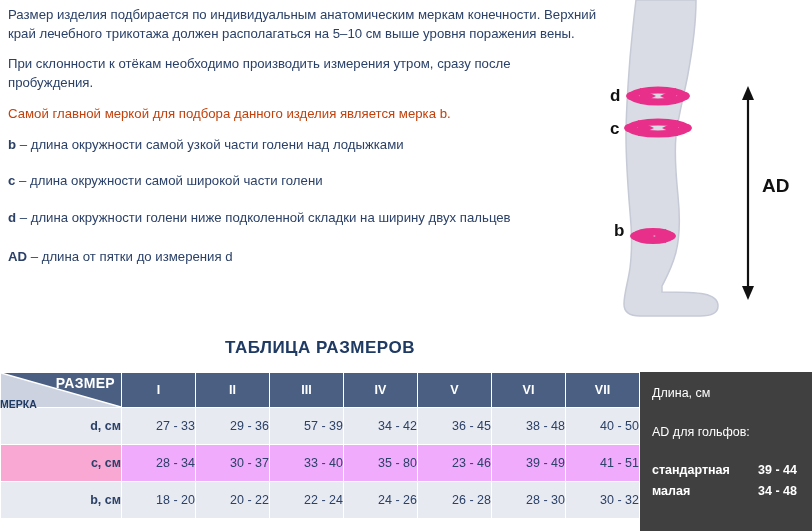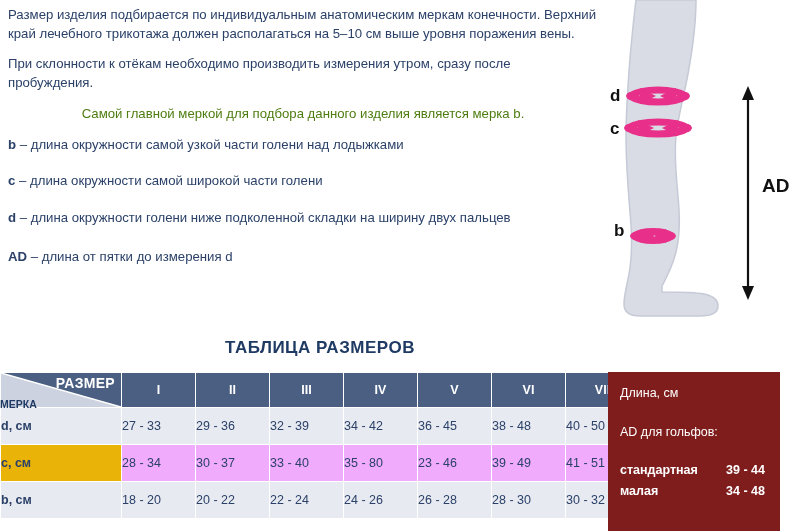--- a/index.html
+++ b/index.html
@@ -22,22 +22,21 @@
     left: 8px; top: 6px;
     width: 590px;
   }
   .para {
     font-size: 13.2px;
     line-height: 1.42;
     color: #2b4168;
     margin: 0 0 12px 0;
   }
   .para.pink {
-    color: #4d7c0f;
-    text-align: center;
+    color: #c2410c;
   }
   .deflist {
     margin: 0;
   }
   .defrow {
     font-size: 13.2px;
     line-height: 1.42;
     color: #2b4168;
     margin: 0 0 18px 0;
   }
@@ -105,40 +104,40 @@
   .corner-razmer {
     position: absolute;
     right: 6px; top: 2px;
     font-size: 14px;
     font-weight: bold;
     letter-spacing: .3px;
     color: #ffffff;
   }
   .size-table tbody td {
     height: 37px;
-    text-align: left;
+    text-align: right;
     vertical-align: middle;
     color: #2b4168;
   }
   .size-table tbody tr.odd td { background: #e8eaf1; }
   .size-table tbody tr.even td { background: #f0abfc; }
   .size-table tbody td.rowhead {
     background: #ccd2e0;
     font-weight: bold;
     width: 120px;
   }
-  .size-table tbody tr.even td.rowhead { background: #eab308; }
+  .size-table tbody tr.even td.rowhead { background: #f9a8d4; }
 
   
   .info-panel {
     position: absolute;
-    left: 608px; top: 372px;
+    left: 640px; top: 372px;
     width: 172px;
     height: 159px;
-    background: #7f1d1d;
+    background: #404040;
     color: #ffffff;
     font-size: 12.5px;
   }
   .info-line {
     position: absolute;
     left: 12px;
     white-space: nowrap;
   }
   .info-dlina  { top: 14px; }
   .info-golf   { top: 53px; }
@@ -248,21 +247,21 @@
         <th>V</th>
         <th>VI</th>
         <th>VII</th>
       </tr>
     </thead>
     <tbody>
       <tr class="odd">
         <td class="rowhead">d, см</td>
         <td>27 - 33</td>
         <td>29 - 36</td>
-        <td>32 - 39</td>
+        <td>57 - 39</td>
         <td>34 - 42</td>
         <td>36 - 45</td>
         <td>38 - 48</td>
         <td>40 - 50</td>
       </tr>
       <tr class="even">
         <td class="rowhead">c, см</td>
         <td>28 - 34</td>
         <td>30 - 37</td>
         <td>33 - 40</td>

